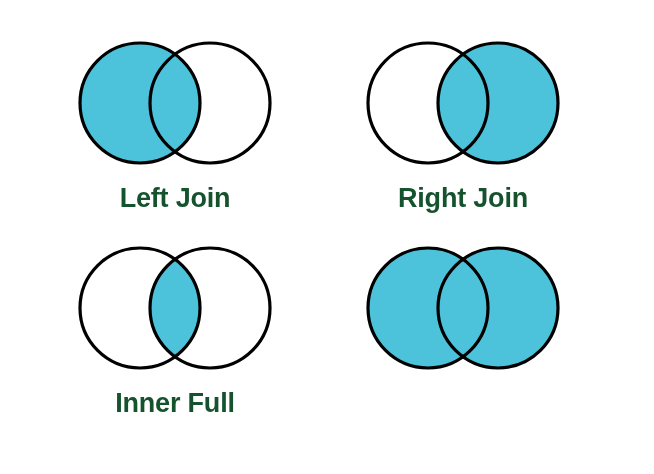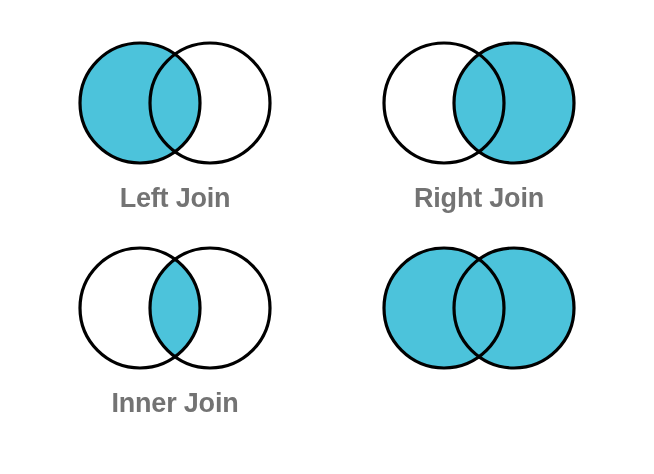--- a/index.html
+++ b/index.html
@@ -21,41 +21,41 @@
     background: #ffffff;
   }
   .join-cell {
     position: absolute;
     display: flex;
     flex-direction: column;
     align-items: center;
     justify-content: flex-start;
   }
   .cell-left   { left: 20px;  width: 310px; }
-  .cell-right  { left: 324px; width: 310px; }
+  .cell-right  { left: 308px; width: 310px; }
   .row-top     { top: 38px;  height: 196px; }
   .row-bottom  { top: 243px; height: 220px; }
 
   .venn-wrap {
     width: 200px;
     height: 130px;
     position: relative;
   }
   .venn-svg {
     display: block;
     width: 200px;
     height: 130px;
   }
   .join-label {
     margin-top: 14px;
     font-family: "Liberation Sans", sans-serif;
     font-weight: bold;
     font-size: 27px;
     line-height: 32px;
-    color: #737373;
+    color: #14532d;
     text-align: center;
     letter-spacing: -0.2px;
     white-space: pre-line;
   }
 </style>
 </head>
 <body>
 
 <div id="board">
 
@@ -112,21 +112,21 @@
         </defs>
         <circle cx="65" cy="65" r="60" fill="#ffffff" stroke="none"></circle>
         <circle cx="135" cy="65" r="60" fill="#ffffff" stroke="none"></circle>
         <g clip-path="url(#clipL-ij)">
           <circle cx="135" cy="65" r="60" fill="#4cc3db" stroke="none"></circle>
         </g>
         <circle cx="65" cy="65" r="60" fill="none" stroke="#000000" stroke-width="3.2"></circle>
         <circle cx="135" cy="65" r="60" fill="none" stroke="#000000" stroke-width="3.2"></circle>
       </svg>
     </div>
-    <div class="join-label">Inner Join</div>
+    <div class="join-label">Inner Full</div>
   </div>
 
   <div class="join-cell cell-right row-bottom">
     <div class="venn-wrap">
       <svg class="venn-svg" viewBox="0 0 200 130" xmlns="http://www.w3.org/2000/svg">
         <circle cx="65" cy="65" r="60" fill="#4cc3db" stroke="none"></circle>
         <circle cx="135" cy="65" r="60" fill="#4cc3db" stroke="none"></circle>
         <circle cx="65" cy="65" r="60" fill="none" stroke="#000000" stroke-width="3.2"></circle>
         <circle cx="135" cy="65" r="60" fill="none" stroke="#000000" stroke-width="3.2"></circle>
       </svg>

